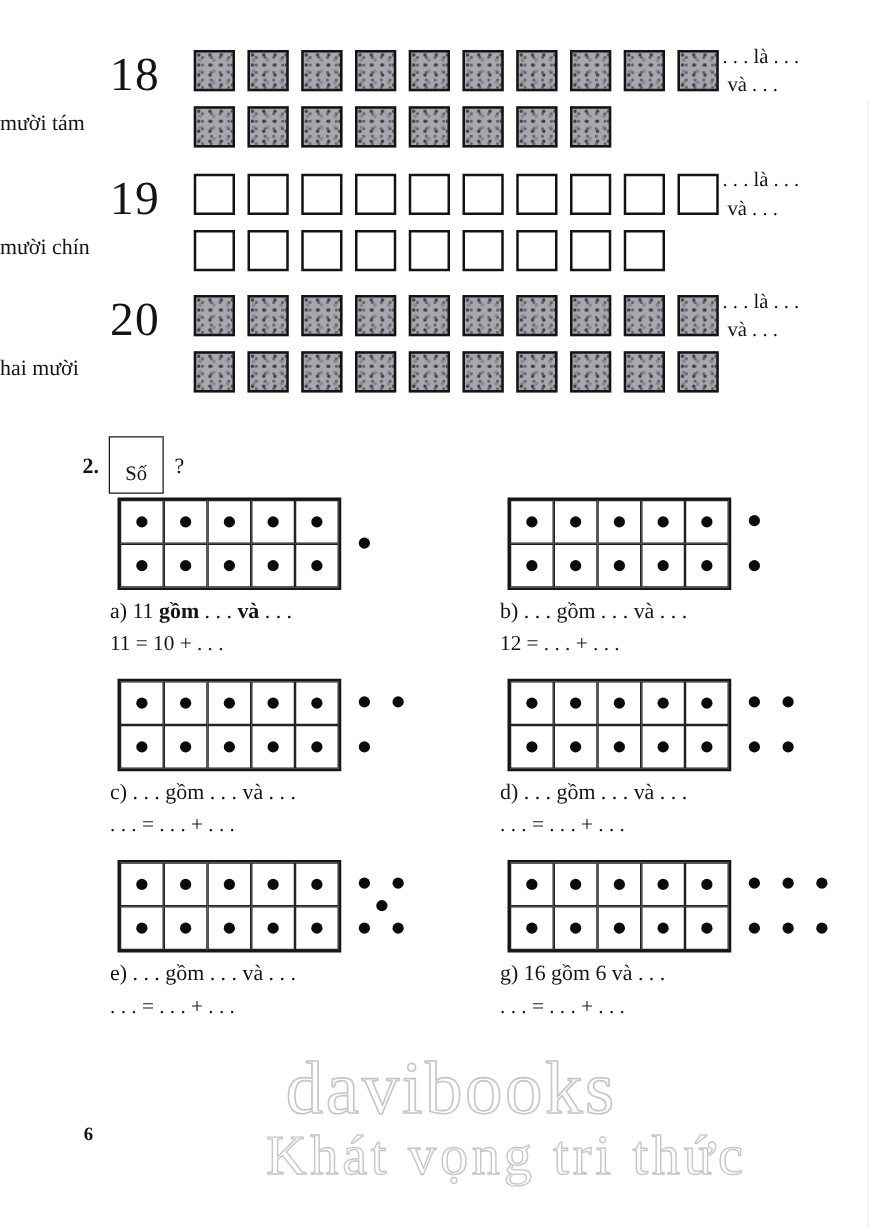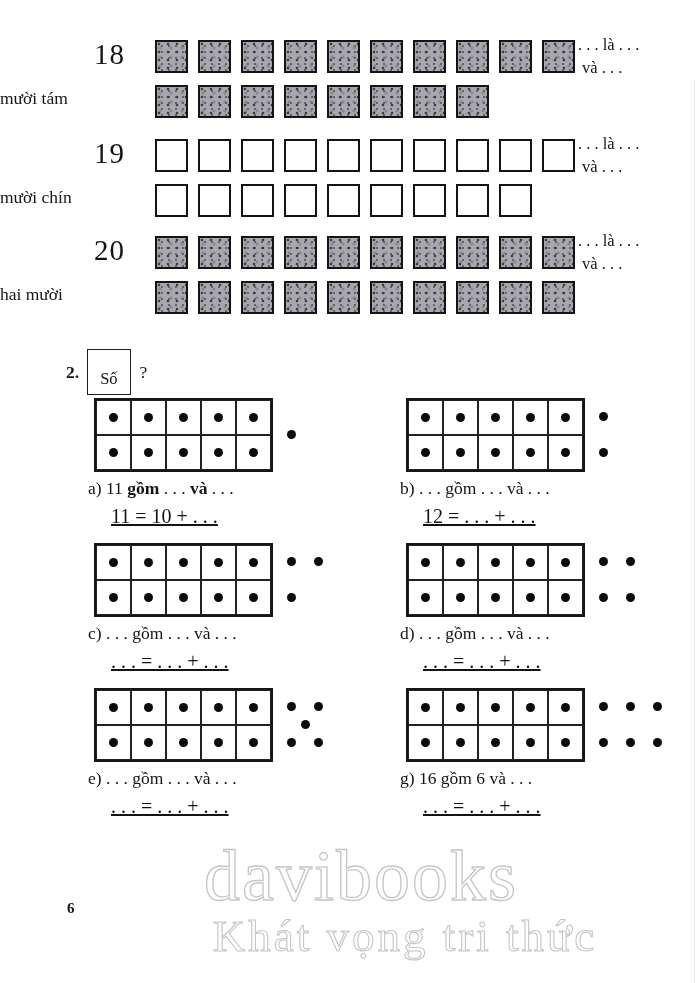--- a/index.html
+++ b/index.html
@@ -10,22 +10,22 @@
   }
 
   
   .counting { position:absolute; top:38px; left:0; width:700px; height:300px; }
   .count-block { position:absolute; left:0; width:700px; height:96px; }
   .count-block:nth-child(1){ top:0; }
   .count-block:nth-child(2){ top:99px; }
   .count-block:nth-child(3){ top:196px; }
 
   .count-numeral {
-    position:absolute; left:69px; top:0; width:56px; text-align:right;
-    font-size:29px; letter-spacing:1px;
+    position:absolute; left:80px; top:0; width:56px; text-align:center;
+    font-size:38px; letter-spacing:1px;
   }
   .count-word {
     position:absolute; left:0; top:50px; width:151px; text-align:left;
     font-size:17.5px; padding-right:3px;
   }
   .count-squares { position:absolute; left:155px; top:2px; }
   .square-row { display:flex; gap:10px; height:33px; }
   .square-row.row0 { margin-bottom:12px; }
   .square {
     width:33px; height:33px; box-sizing:border-box;
@@ -65,30 +65,30 @@
   }
   .cell {
     box-sizing:border-box; border:1px solid #222;
     display:flex; align-items:center; justify-content:center;
   }
   .dot { width:9px; height:9px; border-radius:50%; background:#0b0b0b; display:block; }
   .extra-dots { position:relative; width:90px; height:74px; margin-left:14px; }
   .extra-dots .xdot { position:absolute; }
   .p-line1 { margin-top:6px; font-size:17.5px; height:23px; }
   .p-line1 .b { font-weight:bold; }
-  .p-line2 { margin-top:4px; margin-left:23px; font-size:20px; height:23px;text-decoration:underline; }
+  .p-line2 { margin-top:4px; font-size:17px; height:23px; }
 
   
   .page-number { position:absolute; left:67px; top:900px; font-size:15px; font-weight:bold; }
   .watermark {
     position:absolute; left:0; top:840px; width:700px; text-align:center;
     color:#ffffff; -webkit-text-stroke:1.3px #c6c6c6; pointer-events:none;
     line-height:1;
   }
-  .wm1 { font-size:72px; letter-spacing:2px;padding-left:22px; }
+  .wm1 { font-size:60px; letter-spacing:2px;padding-left:22px; }
   .wm2 { font-size:45px; margin-top:2px; transform:translateX(55px); letter-spacing:3px;
          -webkit-text-stroke:1.1px #c6c6c6; }
   .scan-edge {
     position:absolute; right:5px; top:80px; bottom:0; width:1.5px;
     background:#e9e9ec; opacity:.8;
   }
 </style>
 </head>
 <body>
 

